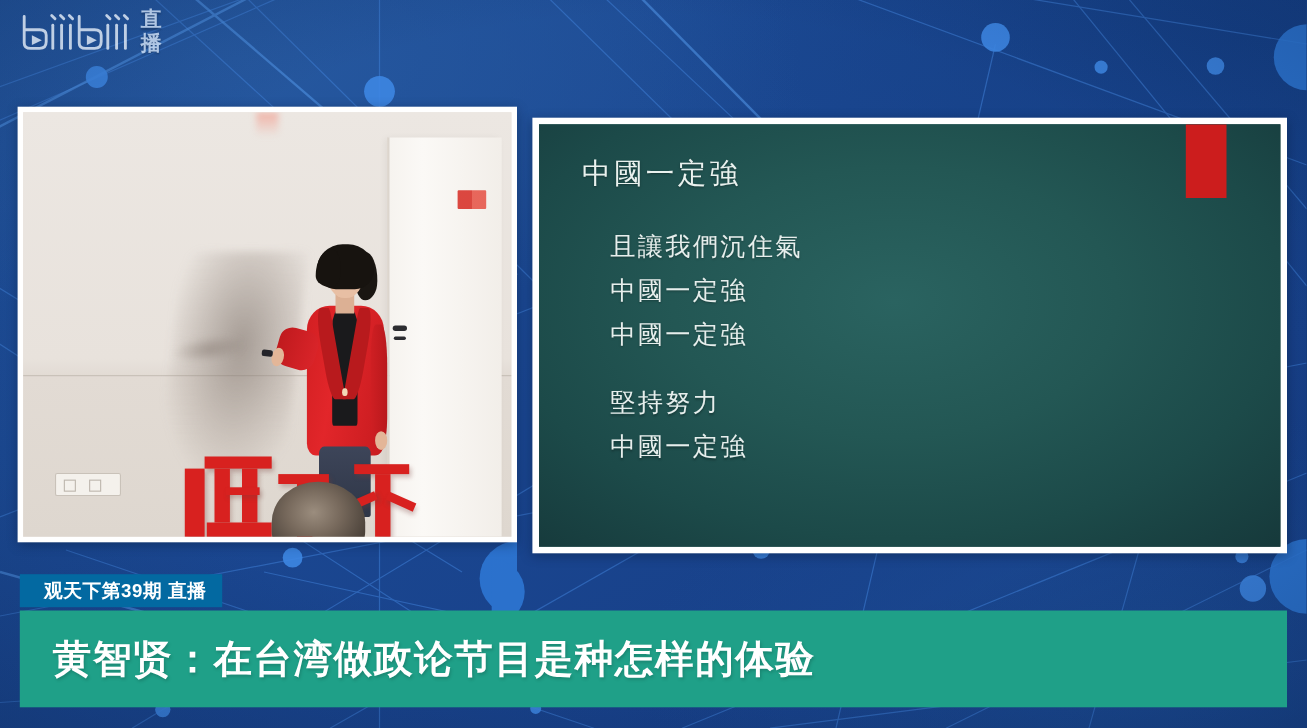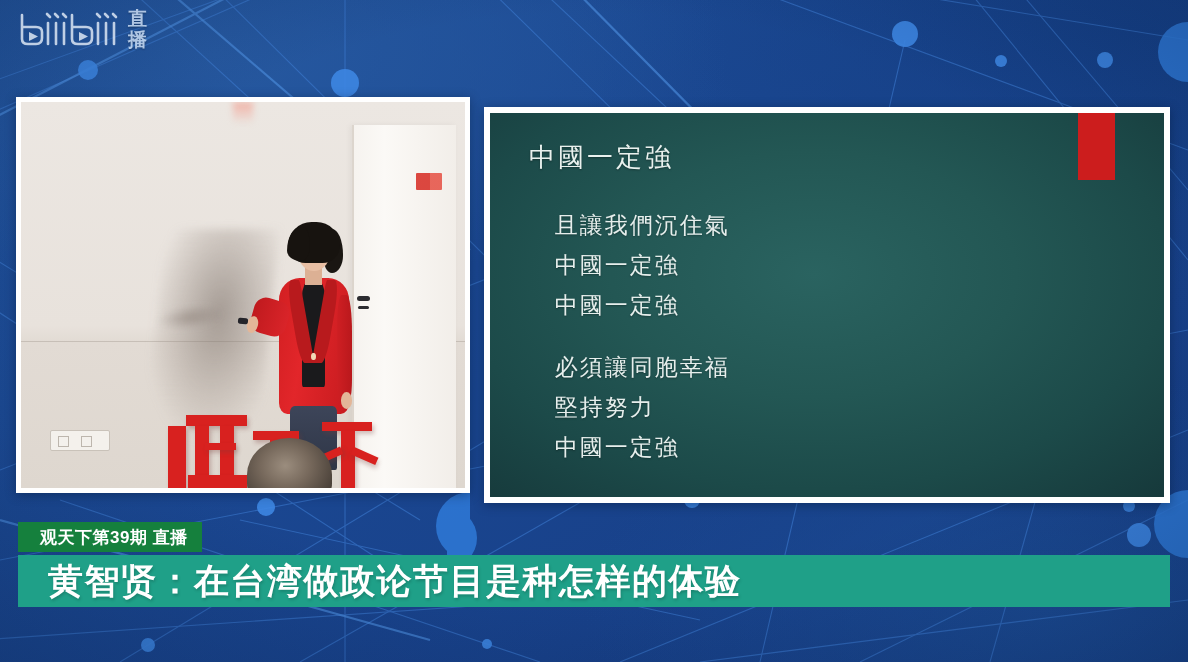--- a/index.html
+++ b/index.html
@@ -270,31 +270,31 @@
   .board-lines .gap { display: block; height: 22px; }
   .board-line { white-space: nowrap; }
 
   
   .badge {
     position: absolute;
     left: 18px; top: 522px;
     height: 30px;
     padding: 0 14px 0 22px;
     display: flex; align-items: center;
-    background: #15803d;
+    background: #0369a1;
     color: #ffffff;
     font-size: 17px;
     font-weight: bold;
     letter-spacing: .5px;
     white-space: nowrap;
   }
   .title-bar {
     position: absolute;
     left: 18px; top: 555px;
-    width: 1152px; height: 52px;
+    width: 1152px; height: 88px;
     background: #1fa088;
     display: flex; align-items: center;
   }
   .title-text {
     padding-left: 30px;
     color: #ffffff;
     font-size: 35px;
     font-weight: bold;
     letter-spacing: 1.5px;
     white-space: nowrap;
@@ -445,21 +445,20 @@
 
   <div class="panel panel-board">
     <div class="board">
       <div class="board-red"></div>
       <div class="board-title">中國一定強</div>
       <div class="board-lines">
         <div class="board-line">且讓我們沉住氣</div>
         <div class="board-line">中國一定強</div>
         <div class="board-line">中國一定強</div>
         <span class="gap"></span>
-        <div class="board-line">必須讓同胞幸福</div>
         <div class="board-line">堅持努力</div>
         <div class="board-line">中國一定強</div>
       </div>
     </div>
   </div>
 
   <div class="badge">观天下第39期 直播</div>
   <div class="title-bar">
     <div class="title-text">黄智贤：在台湾做政论节目是种怎样的体验</div>
   </div>

